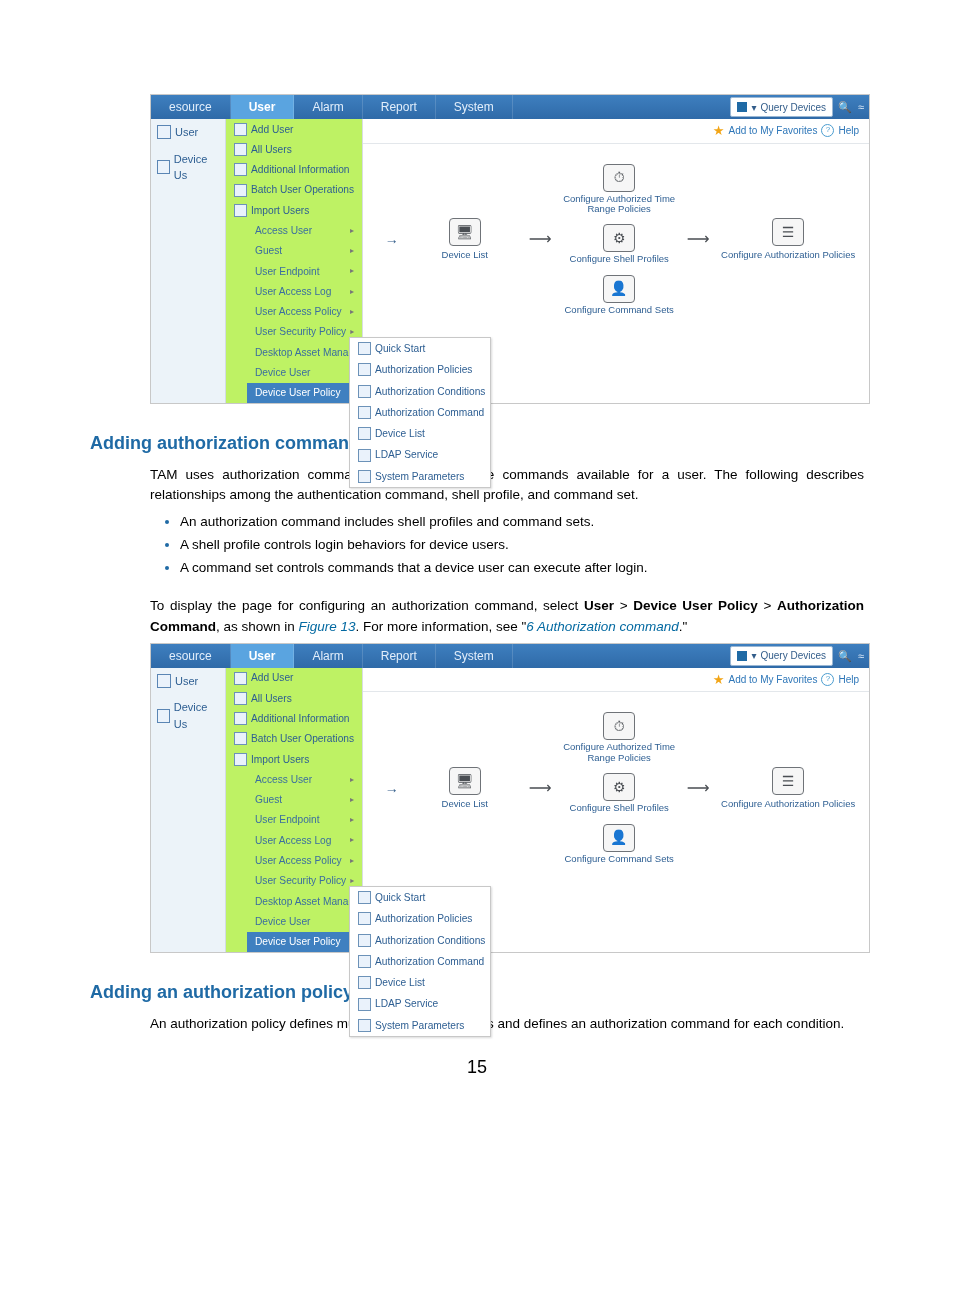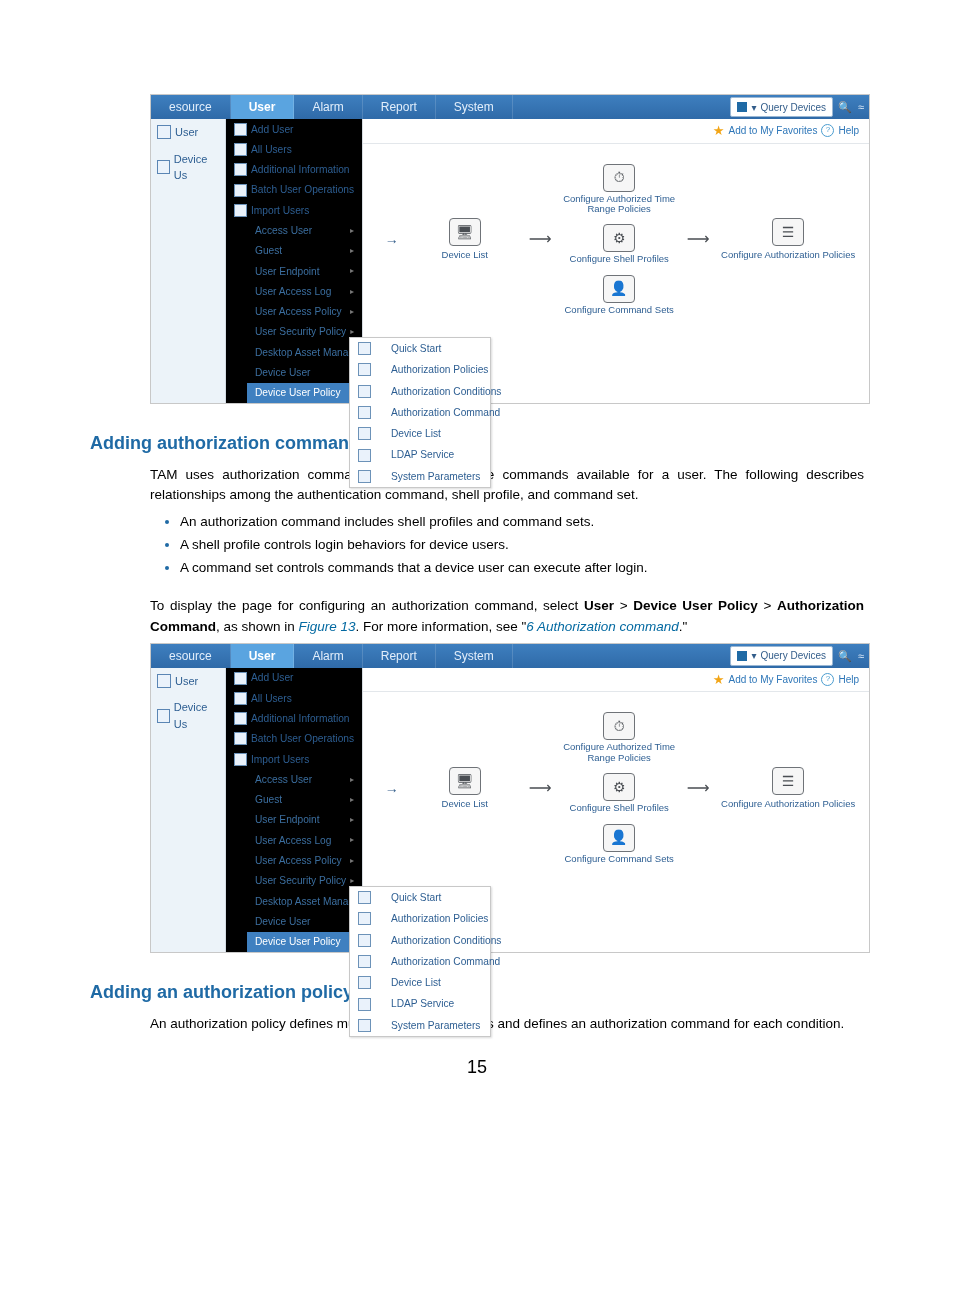--- a/index.html
+++ b/index.html
@@ -85,40 +85,40 @@
   .tabbar .tail { width:16px; line-height:24px; text-align:center; color:#d6e7f7;}
   .shot-body { display:flex; }
   .leftcol {
     width:74px; background:#ecf3f9;
     border-right:1px solid #d2dbe4;
     min-height:210px;
   }
   .left-item { padding:5px 6px; color:#2d5e92; display:flex; align-items:center; gap:4px; cursor:pointer;}
   .left-ic { display:inline-block; width:12px;height:12px; border:1px solid #5a85b4; background:#eaf2fb; }
   .menu-col {
-    width:136px; background:#000000;
+    width:136px; background:#bef264;
     border-right:1px solid #d8dde2;
   }
   .menu-item, .menu-sub {
     padding:2.5px 8px; color:#2d5e92; display:flex; align-items:center; gap:4px;
     cursor:pointer; position:relative; font-size:10.2px;
     white-space:nowrap;
   }
   .menu-sub { color:#3b6e9f;margin-left:21px; }
   .menu-sub.sel { background:#3f80c0; color:#fff; }
   .menu-sub .caret { margin-left:auto; font-size:8px; color:#777;}
   .menu-sub.sel .caret { color:#fff;}
   .menu-ic { display:inline-block; width:11px;height:11px; border:1px solid #6c92b8; background:#eaf2fb; flex:0 0 auto;}
   .submenu {
     position:absolute; left:198px;
     width:140px; background:#fff; border:1px solid #c8c8c8;
     box-shadow:1px 1px 2px rgba(0,0,0,0.15);
     z-index:5;
   }
-  .sm-item { padding:3px 8px; color:#2d5e92; display:flex; align-items:center; gap:20px; cursor:pointer; font-size:10.2px; white-space:nowrap;}
+  .sm-item { padding:3px 8px; color:#2d5e92; display:flex; align-items:center; gap:4px; cursor:pointer; font-size:10.2px; white-space:nowrap;}
   .main-area { flex:1; position:relative; }
   .fav-bar {
     display:flex; justify-content:flex-end; align-items:center;
     gap:4px; padding:2px 10px; color:#2d76b8; font-size:10px;
     border-bottom:1px solid #e3e7eb;
   }
   .fav-bar .star { color:#f2a516; font-size:13px;}
   .fav-bar .help-ic { display:inline-block; width:11px;height:11px; border:1px solid #4b9dd0; border-radius:50%; color:#4b9dd0; font-size:8px; line-height:10px; text-align:center;}
   .workflow {
     display:flex; align-items:center; justify-content:space-around;

